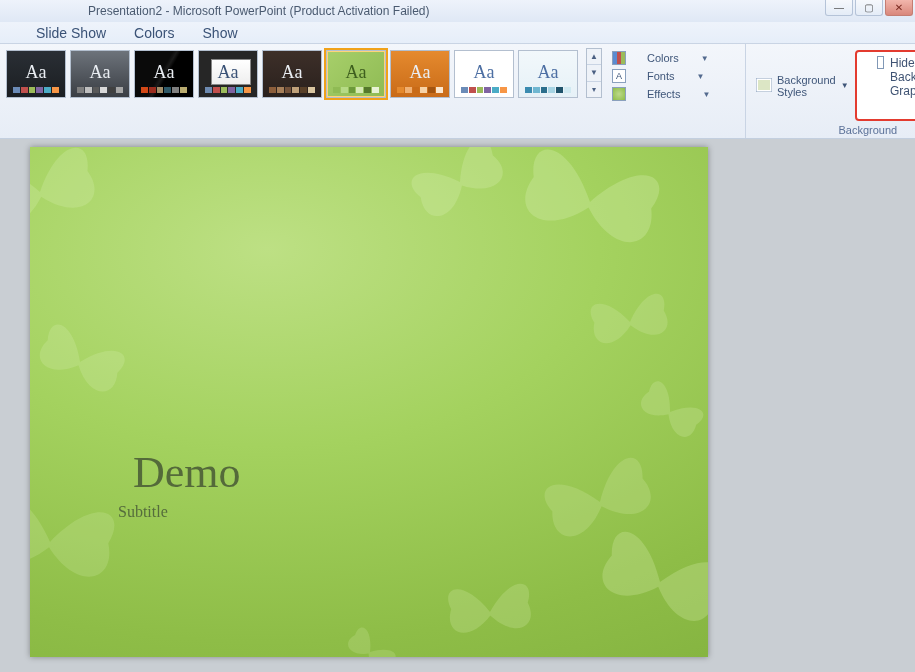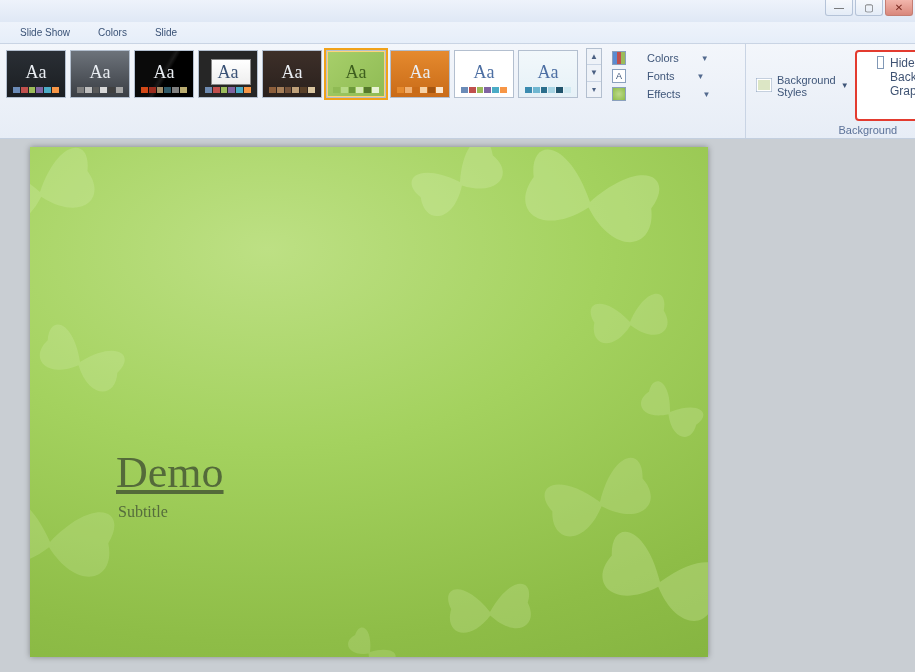--- a/index.html
+++ b/index.html
@@ -24,23 +24,23 @@
     display: flex; align-items: center; justify-content: center;
     font-size: 10px; color: #555;
   }
   .winbtn.close { background: linear-gradient(#f2b6ac,#d9877b); color:#7a2a20; border-color:#c47d72;}
 
   
   .tabs {
     height: 22px;
     background: linear-gradient(#eef3fb,#e6eef9);
     display: flex; align-items: center;
-    padding-left: 6px;
+    padding-left: 22px;
     border-bottom: 1px solid #c9d4e4;
-    font-size: 10px; color: #3a5276;
+    font-size: 14px; color: #3a5276;
   }
   .tab { padding: 3px 14px 3px; cursor: default; }
   
   
   .ribbon {
     height: 95px;
     background: linear-gradient(#f3f6fb,#e7edf6);
     border-bottom: 1px solid #c3cfdf;
     display: flex;
     align-items: stretch;
@@ -136,43 +136,44 @@
     box-shadow: 0 0 6px rgba(0,0,0,.35);
     overflow: hidden;
   }
   .butterfly {
     position:absolute;
     opacity:.35;
     transform-origin:center;
   }
   .butterfly svg { display:block; }
   .slide-title{
-    position:absolute;left:86px;top:300px;
-    font-size:44px;color:#546a3a;font-family:Georgia,"Times New Roman",serif;text-decoration:underline;
+    position:absolute;left:103px;top:300px;
+    font-size:44px;color:#546a3a;font-family:Georgia,"Times New Roman",serif;
   }
   .slide-subtitle{
     position:absolute;left:88px;top:356px;
     font-size:16px;color:#556c3c;font-family:Georgia,"Times New Roman",serif;
   }
 </style>
 </head>
 <body>
 
 <div class="titlebar">
+  <span class="title">Presentation2 - Microsoft PowerPoint (Product Activation Failed)</span>
   <div class="winbtns">
     <div class="winbtn">—</div>
     <div class="winbtn">▢</div>
     <div class="winbtn close">✕</div>
   </div>
 </div>
 
 <div class="tabs">
   <div class="tab">Slide Show</div>
   <div class="tab">Colors</div>
-  <div class="tab">Slide</div>
+  <div class="tab">Show</div>
 </div>
 
 <div class="ribbon">
 
   <div class="group themes">
     <div class="themes-body">
       <div class="theme-gallery">
         <div class="theme-thumb th-blue">
           <span class="aa">Aa</span>
           <div class="swatches">

